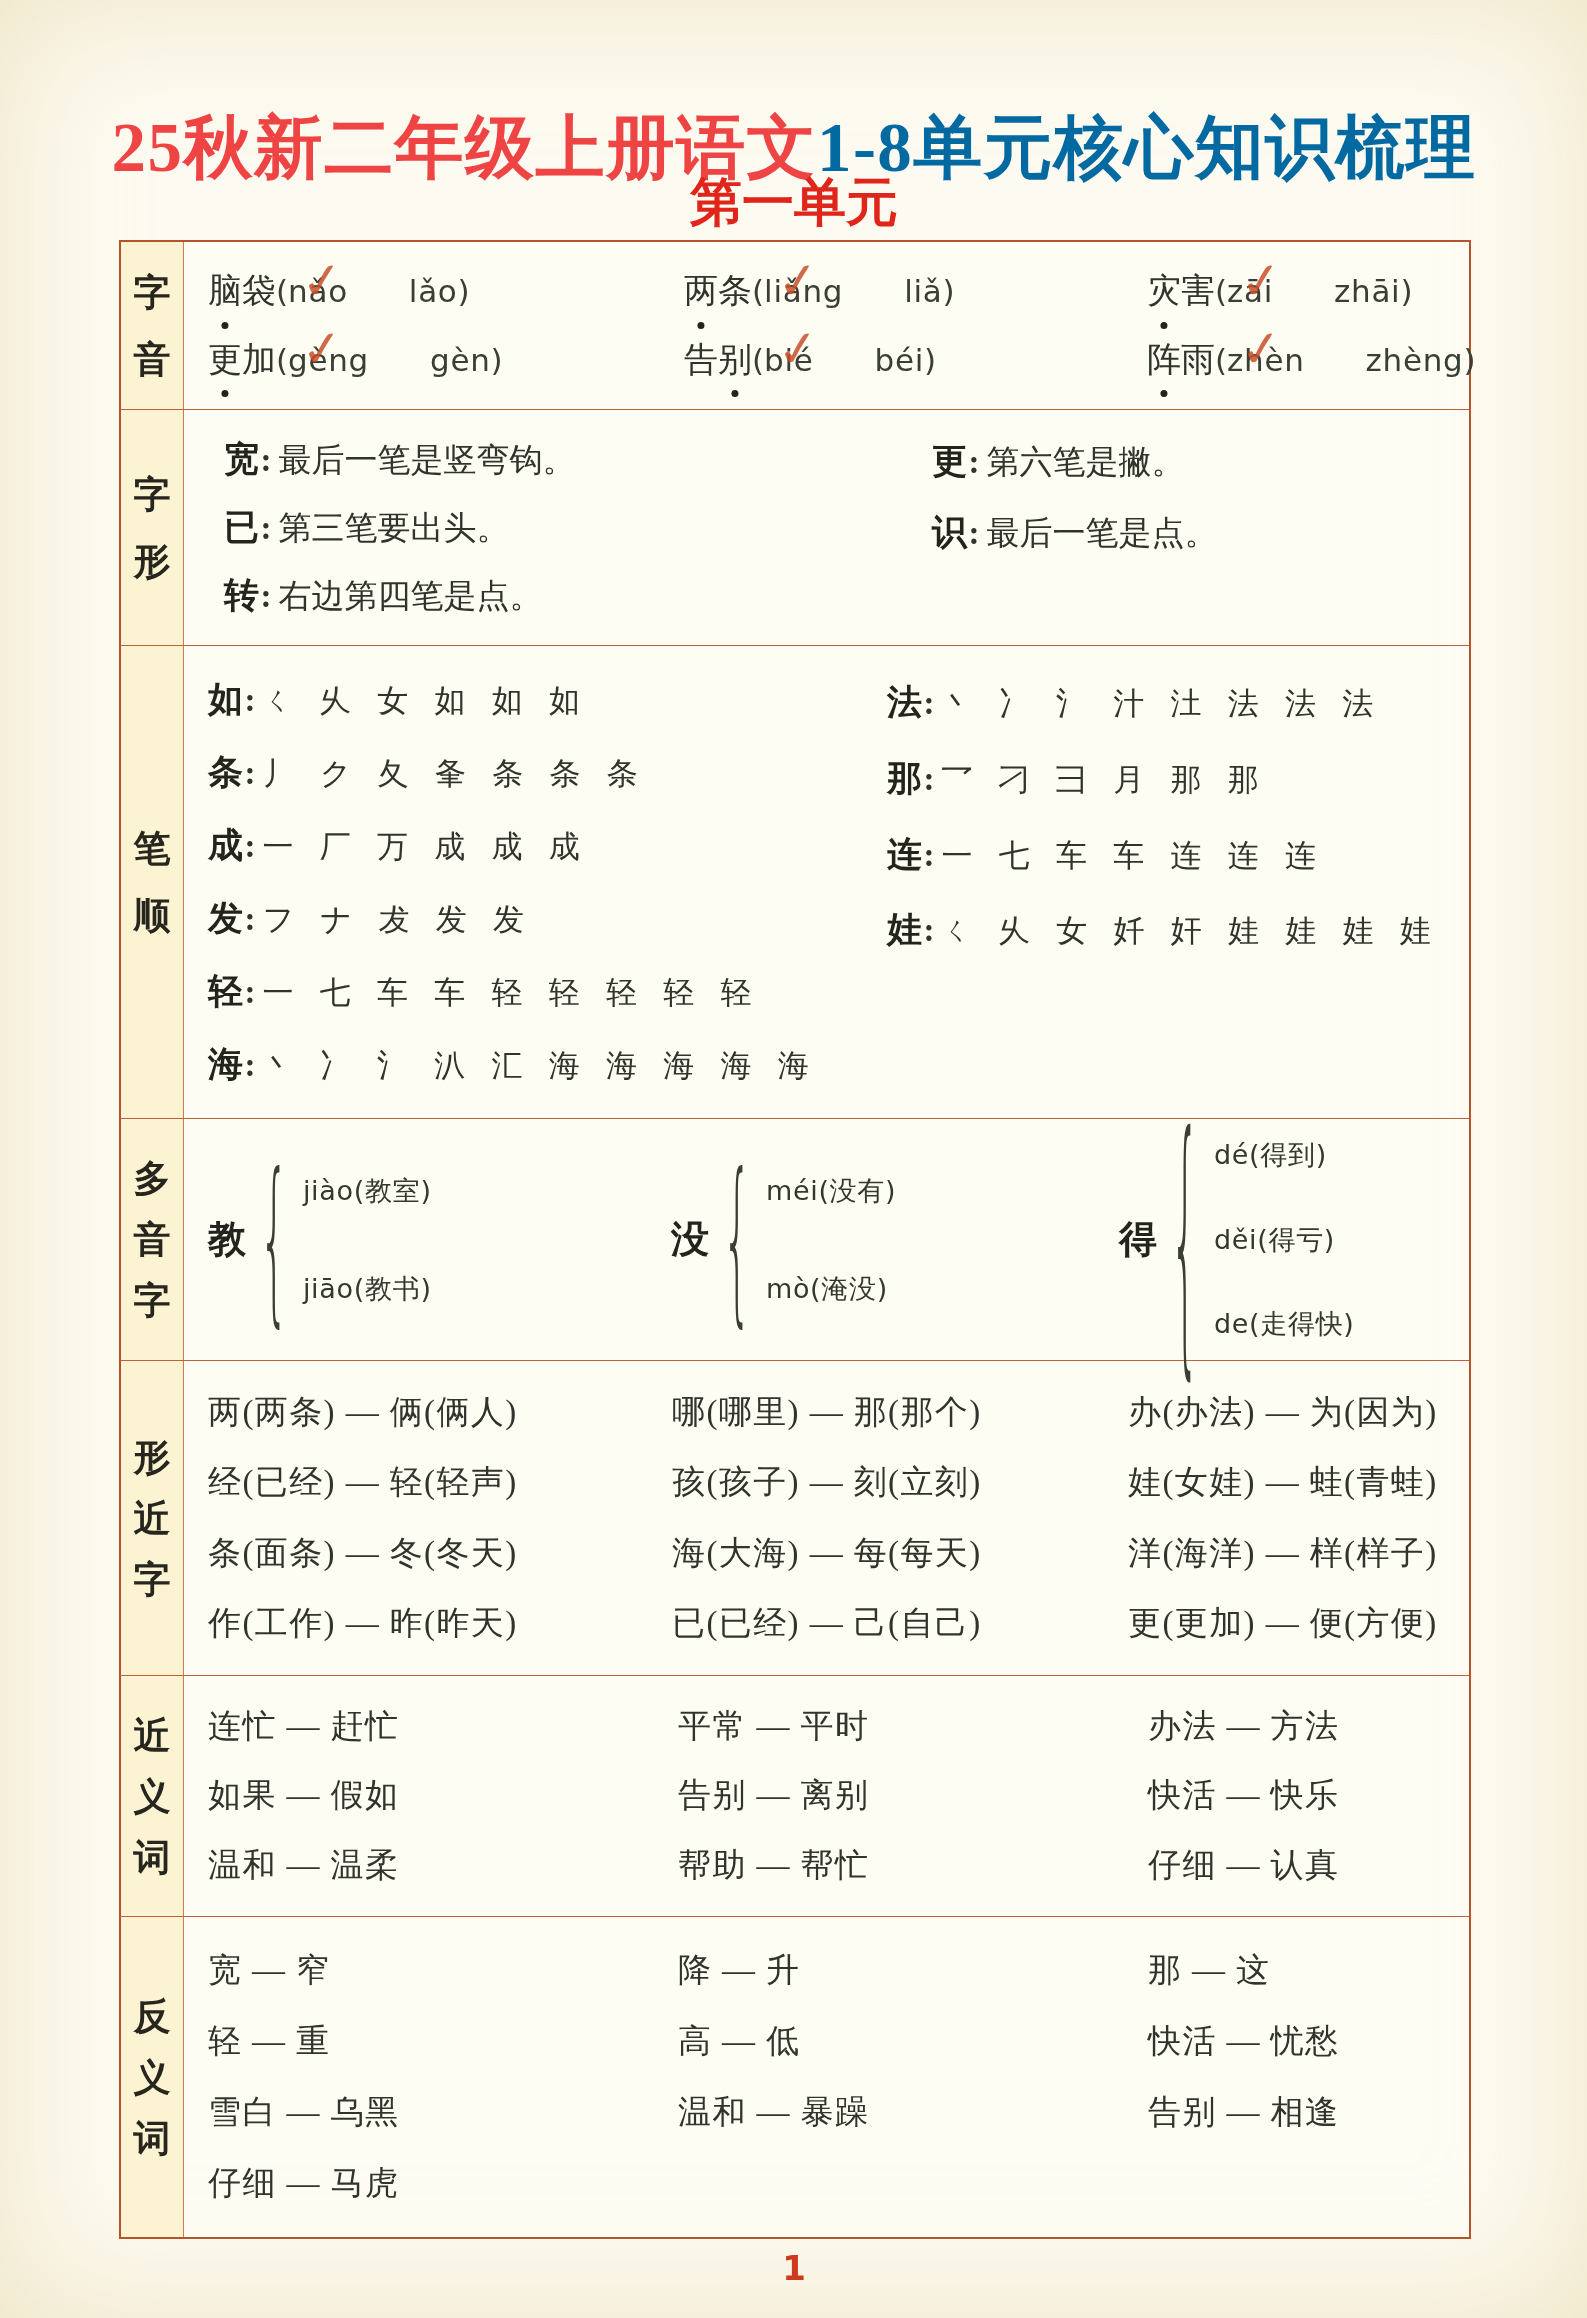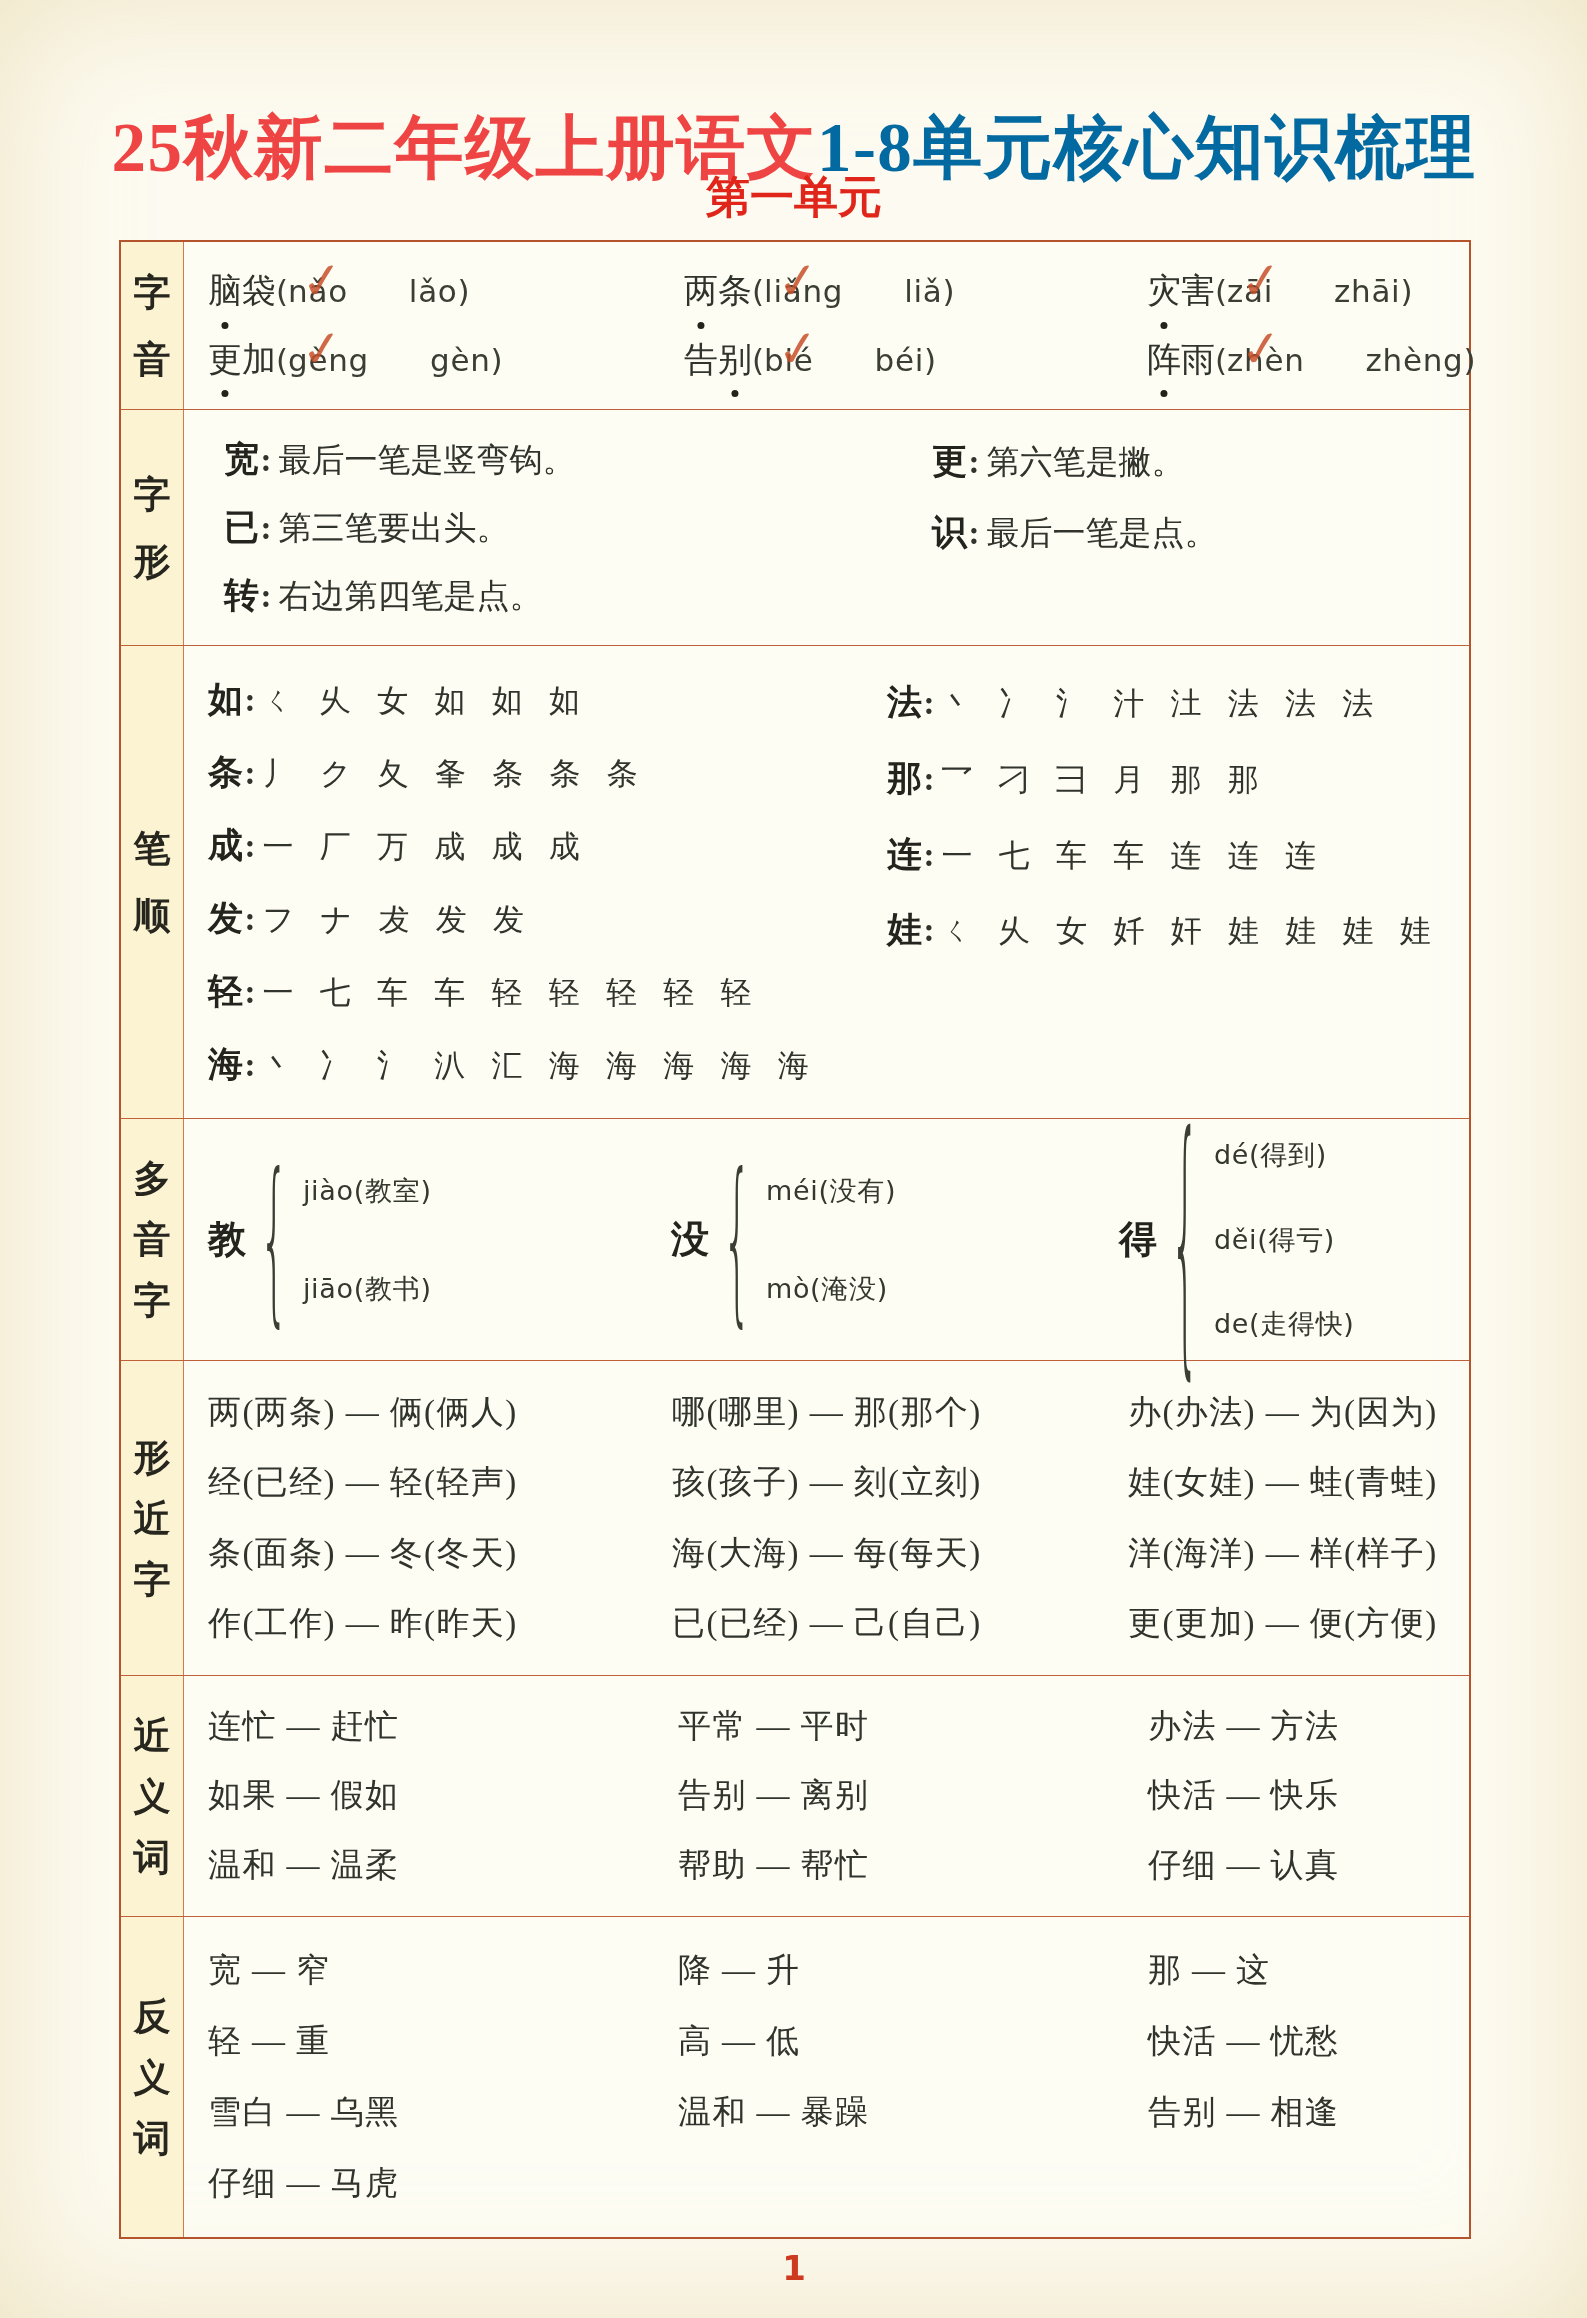--- a/index.html
+++ b/index.html
@@ -18,21 +18,21 @@
   
   .title{
     position:absolute;top:65px;left:0;width:100%;
     text-align:center;font-size:69px;font-weight:800;
     letter-spacing:1.4px;white-space:nowrap;line-height:1.1;
   }
   .t-black{color:#ef4444;}
   .t-blue{color:#0369a1;}
   .subtitle{
     position:absolute;top:168px;left:0;width:100%;
-    text-align:center;font-size:44px;font-weight:700;color:#e0251a;
+    text-align:center;font-size:52px;font-weight:700;color:#e0251a;
   }
   
   .gtable{
     position:absolute;left:119px;top:240px;width:1352px;height:1999px;
     border:2.1px solid #b4542c;box-sizing:border-box;
     display:flex;flex-direction:column;
     background:rgba(255,254,248,.45);
   }
   .t-row{display:grid;grid-template-columns:63px 1fr;box-sizing:border-box;}
   .t-row + .t-row{border-top:1.4px solid #c06038;}

